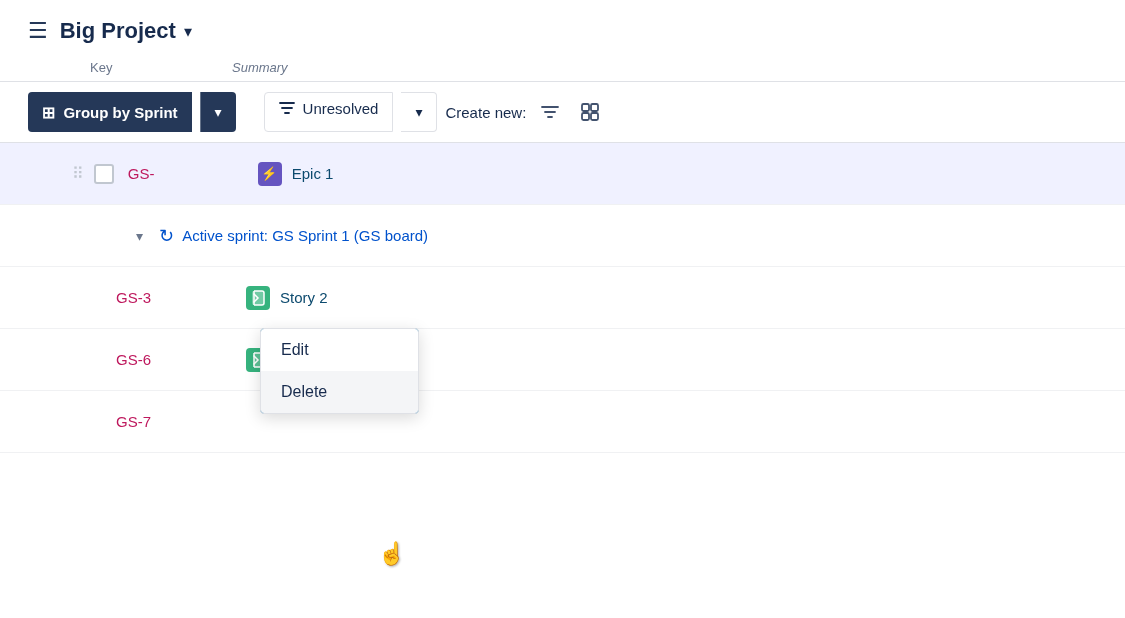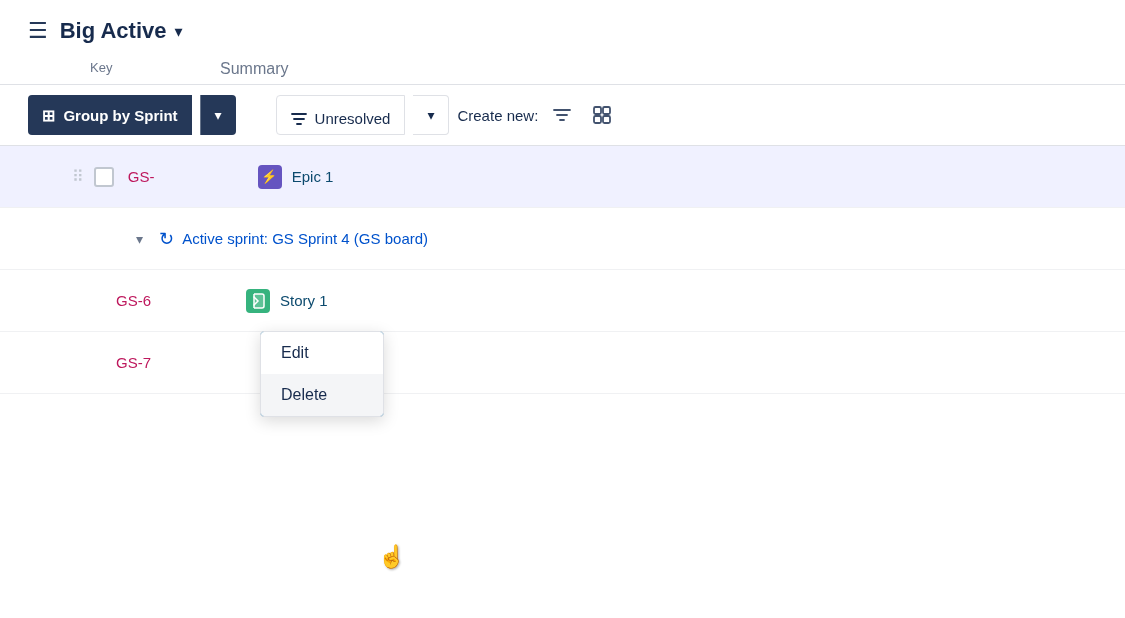--- a/index.html
+++ b/index.html
@@ -34,32 +34,33 @@
       font-size: 16px;
       color: #172b4d;
       cursor: pointer;
     }
 
     
     .col-headers {
       display: flex;
       padding: 6px 28px 6px 90px;
       border-bottom: 1px solid #dfe1e6;
-      gap: 0;
+      gap: 12px;
     }
     .col-key {
       width: 130px;
       font-size: 13px;
       color: #6b778c;
       font-weight: 500;
     }
     .col-summary {
-      font-size: 16px;
+      font-size: 13px;
       color: #6b778c;
       font-weight: 500;
+      font-style: italic;
     }
 
     
     .toolbar {
       display: flex;
       align-items: center;
       padding: 10px 28px;
       gap: 8px;
       border-bottom: 1px solid #dfe1e6;
       background: #fff;
@@ -87,31 +88,30 @@
       border: none;
       border-left: 1px solid rgba(255,255,255,0.3);
       border-radius: 0 4px 4px 0;
       width: 36px;
       height: 40px;
       cursor: pointer;
       font-size: 14px;
     }
     .btn-unresolved {
       display: flex;
-      align-items: flex-end;
+      align-items: flex-start;
       gap: 8px;
       border: 1.5px solid #dfe1e6;
       border-radius: 4px 0 0 4px;
       background: #fff;
       color: #172b4d;
       padding: 7px 14px;
       font-size: 15px;
       cursor: pointer;
       height: 40px;
-      margin-left: 12px;
     }
     .btn-unresolved-chevron {
       display: flex;
       align-items: center;
       justify-content: center;
       border: 1.5px solid #dfe1e6;
       border-left: none;
       border-radius: 0 4px 4px 0;
       background: #fff;
       color: #172b4d;
@@ -247,21 +247,21 @@
 
     
     .dropdown-menu {
       position: absolute;
       top: 185px;
       left: 260px;
       background: #0369a1;
       border: 1px solid #dfe1e6;
       border-radius: 4px;
       box-shadow: 0 4px 16px rgba(0,0,0,0.15);
-      width: 124px;
+      width: 159px;
       z-index: 100;
       overflow: hidden;
     }
     .dropdown-item {
       padding: 12px 20px;
       font-size: 16px;
       color: #172b4d;
       cursor: pointer;
       background: #fff;
     }
@@ -278,21 +278,21 @@
       pointer-events: none;
       z-index: 200;
       filter: drop-shadow(1px 1px 1px rgba(0,0,0,0.3));
     }
   </style>
 </head>
 <body>
 
 <div class="header">
   <span class="header-icon">☰</span>
-  <span class="header-title">Big Active</span>
+  <span class="header-title">Big Project</span>
   <span class="header-chevron">▾</span>
 </div>
 
 <div class="col-headers">
   <div class="col-key">Key</div>
   <div class="col-summary">Summary</div>
 </div>
 
 <div class="toolbar">
   <button class="btn-group-sprint">
@@ -350,24 +350,39 @@
       <span class="issue-title">Epic 1</span>
     </div>
   </div>
 
   <div class="sprint-row">
     <div class="sprint-row-spacer"></div>
     <div style="width:44px;"></div>
     <div style="display:flex;align-items:center;gap:8px;padding-left:20px;">
       <span class="sprint-chevron">▾</span>
       <span style="color:#0052cc;font-size:18px;">↻</span>
-      <span class="sprint-link">Active sprint: GS Sprint 4 (GS board)</span>
+      <span class="sprint-link">Active sprint: GS Sprint 1 (GS board)</span>
     </div>
   </div>
 
+  <div class="table-row">
+    <div class="epic-row-spacer"></div>
+    <div style="width:44px;"></div>
+    <div class="row-key">GS-3</div>
+    <div class="row-summary">
+      <div class="icon-story">
+        <svg width="14" height="16" viewBox="0 0 14 16" fill="none">
+          <rect x="1" y="1" width="12" height="14" rx="2" fill="white" opacity="0.3"></rect>
+          <path d="M3 1v14M3 1h8a2 2 0 012 2v10a2 2 0 01-2 2H3" stroke="white" stroke-width="1.5"></path>
+          <path d="M3 4l4 4-4 4" stroke="white" stroke-width="1.5" stroke-linecap="round"></path>
+        </svg>
+      </div>
+      <span class="issue-title">Story 2</span>
+    </div>
+  </div>
 
   <div class="table-row">
     <div class="epic-row-spacer"></div>
     <div style="width:44px;"></div>
     <div class="row-key">GS-6</div>
     <div class="row-summary">
       <div class="icon-story">
         <svg width="14" height="16" viewBox="0 0 14 16" fill="none">
           <path d="M3 1h8a2 2 0 012 2v10a2 2 0 01-2 2H3V1z" fill="white" opacity="0.2"></path>
           <path d="M3 1v14M3 1h8a2 2 0 012 2v10a2 2 0 01-2 2H3" stroke="white" stroke-width="1.5"></path>

